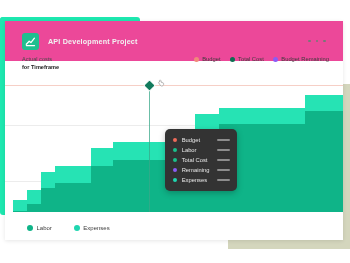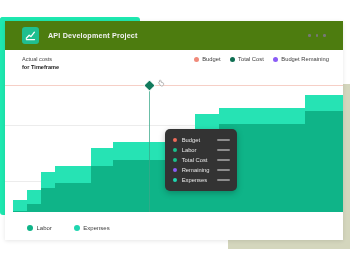--- a/index.html
+++ b/index.html
@@ -31,22 +31,22 @@
 
   
   .card{
     position:absolute;left:5px;top:21px;width:338px;height:219px;
     background:#ffffff;overflow:hidden;
     box-shadow:0 1px 4px rgba(0,0,0,.10);
   }
 
   
   .titlebar{
-    position:absolute;left:0;top:0;width:338px;height:29px;
-    background:#4d7c0f;display:flex;align-items:center;
+    position:absolute;left:0;top:0;width:338px;height:40px;
+    background:#ec4899;display:flex;align-items:center;
   }
   .logo{
     margin-left:17px;width:17px;height:17px;border-radius:3px;
     background:#1fbf8f;display:flex;align-items:center;justify-content:center;
     flex:0 0 auto;
   }
   .logo svg{display:block;}
   .app-title{
     margin-left:9px;color:#f2f2f2;font-size:7.2px;font-weight:bold;
     letter-spacing:.18px;white-space:nowrap;

